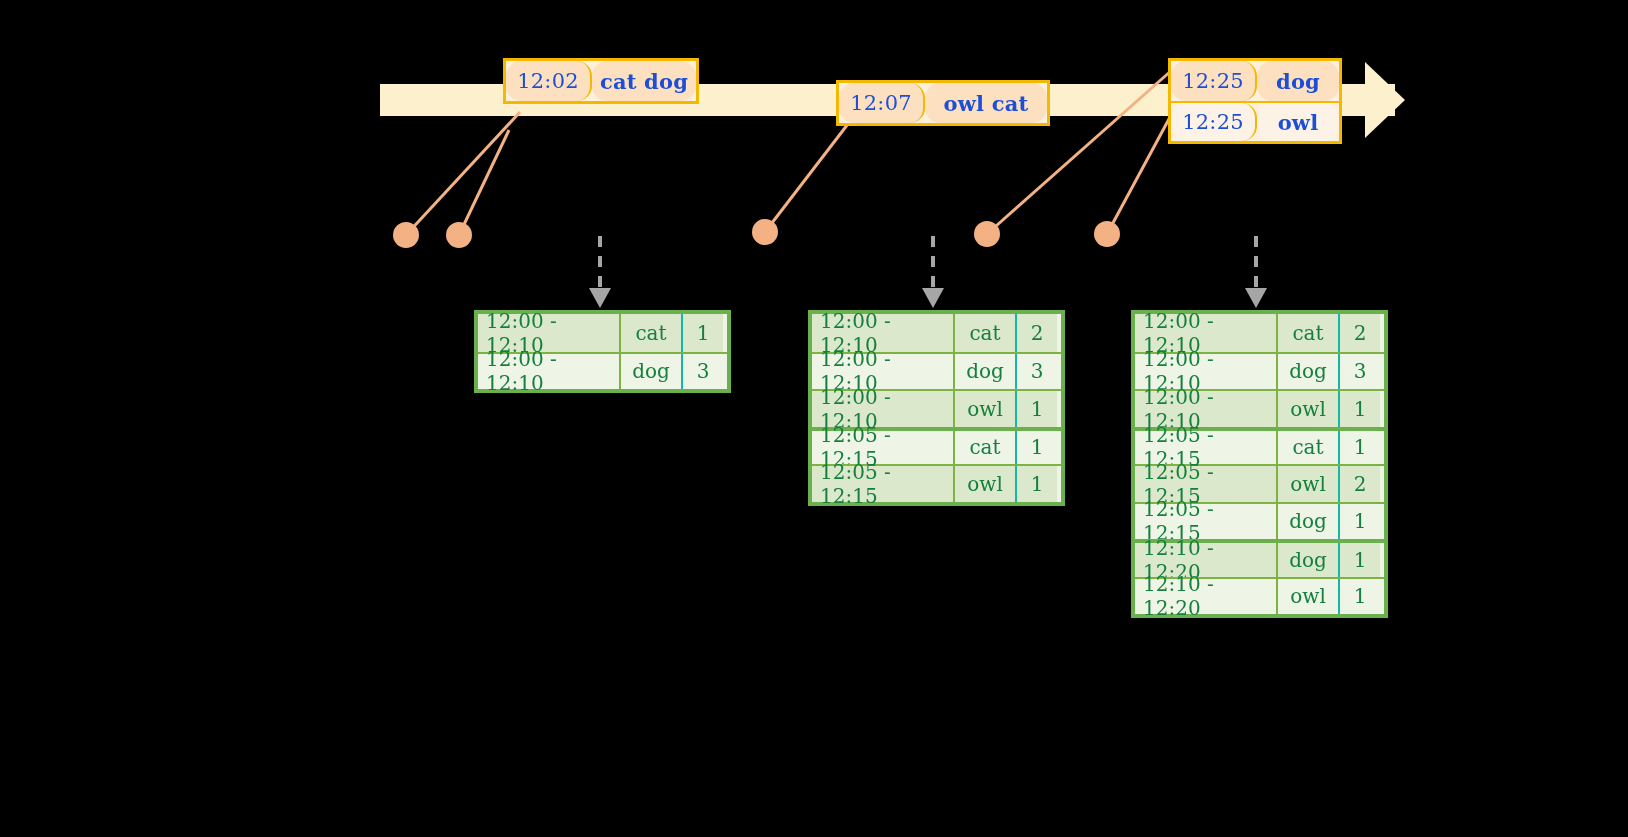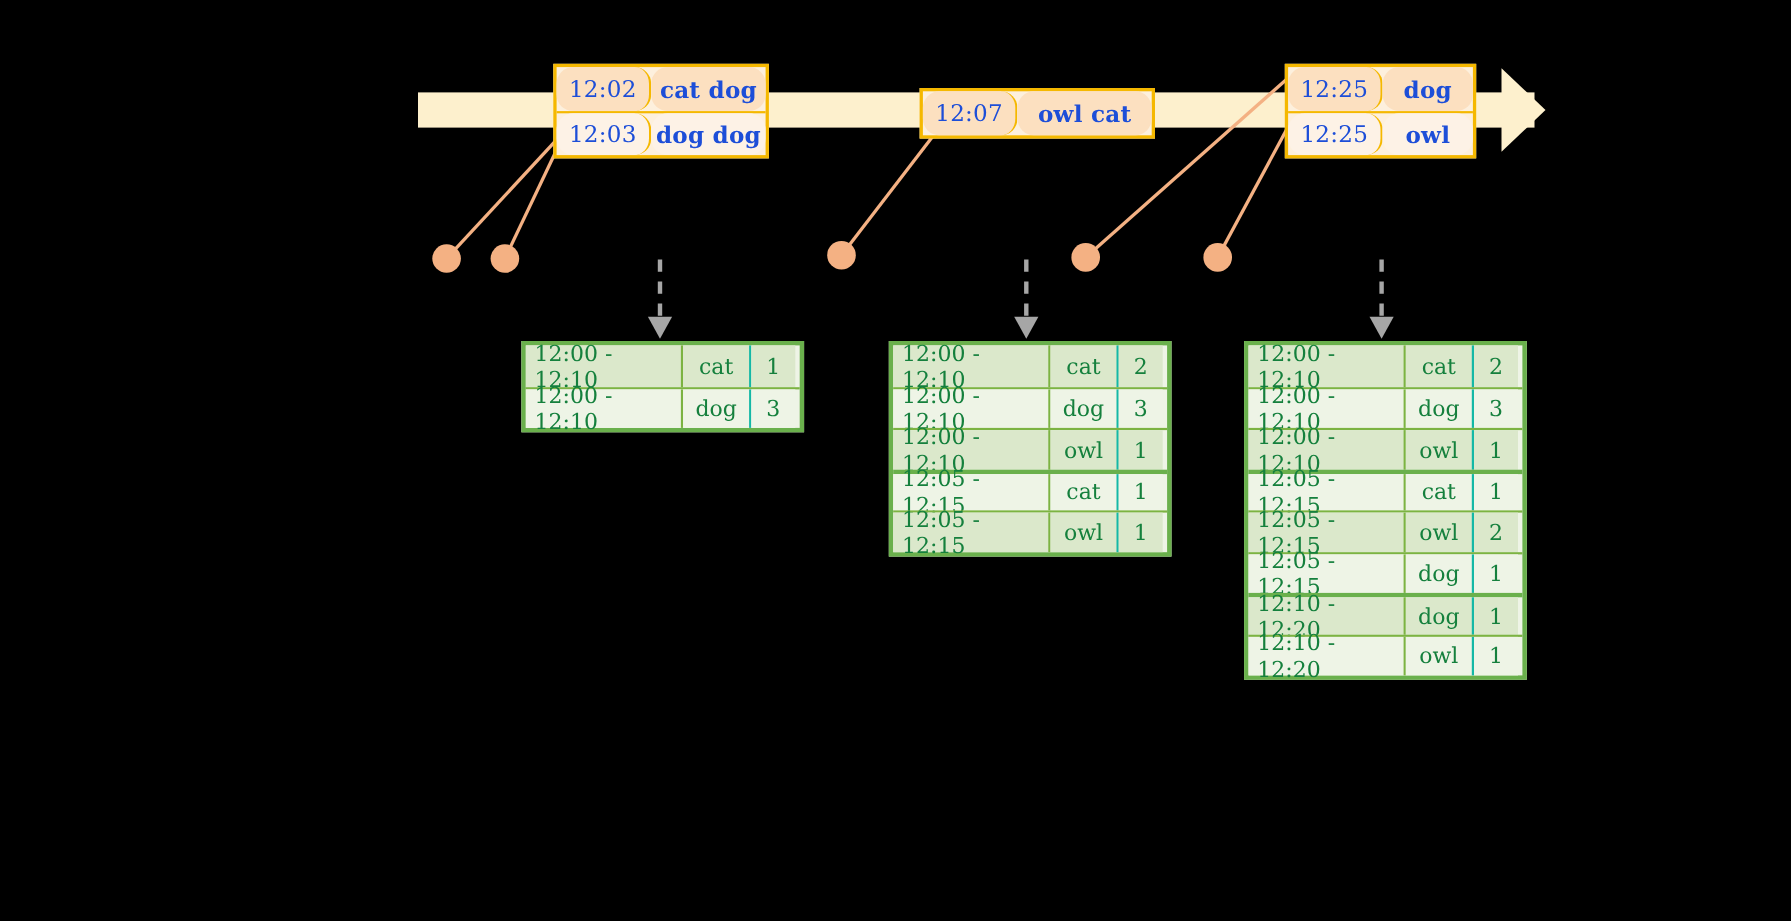--- a/index.html
+++ b/index.html
@@ -126,24 +126,20 @@
         <polygon points="1245,288 1267,288 1256,308" fill="#a6a6a6"></polygon>
       </g>
   </svg>
 
   <div id="events-host">
       <div class="event-box" style="left: 503px; top: 58px; width: 196px;">
         <div class="event-row shade">
           <div class="cell time">12:02</div>
           <div class="cell words">cat dog</div>
         </div>
-        <div class="event-row plain">
-          <div class="cell time">12:03</div>
-          <div class="cell words">dog dog</div>
-        </div>
       </div>
       <div class="event-box" style="left: 836px; top: 80px; width: 214px;">
         <div class="event-row shade">
           <div class="cell time">12:07</div>
           <div class="cell words">owl cat</div>
         </div>
       </div>
       <div class="event-box" style="left: 1168px; top: 58px; width: 174px;">
         <div class="event-row shade">
           <div class="cell time">12:25</div>

